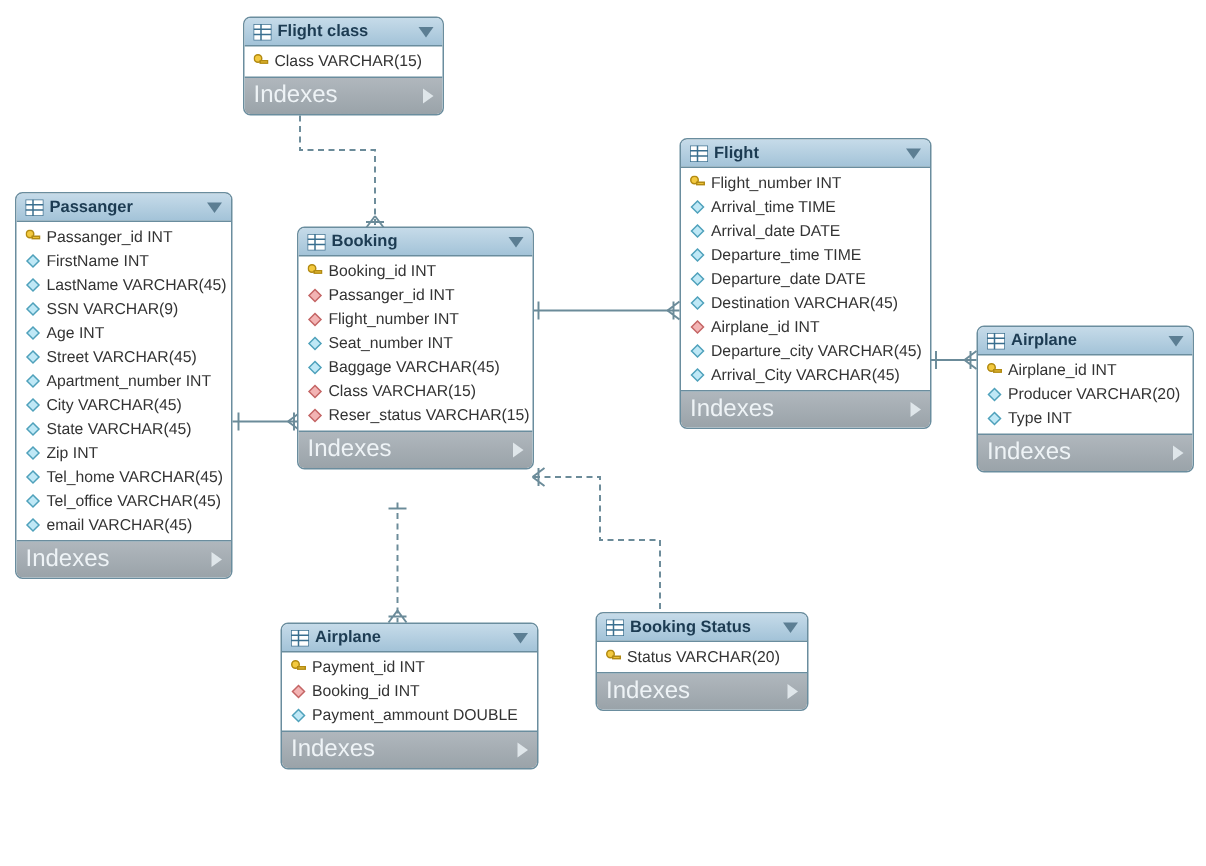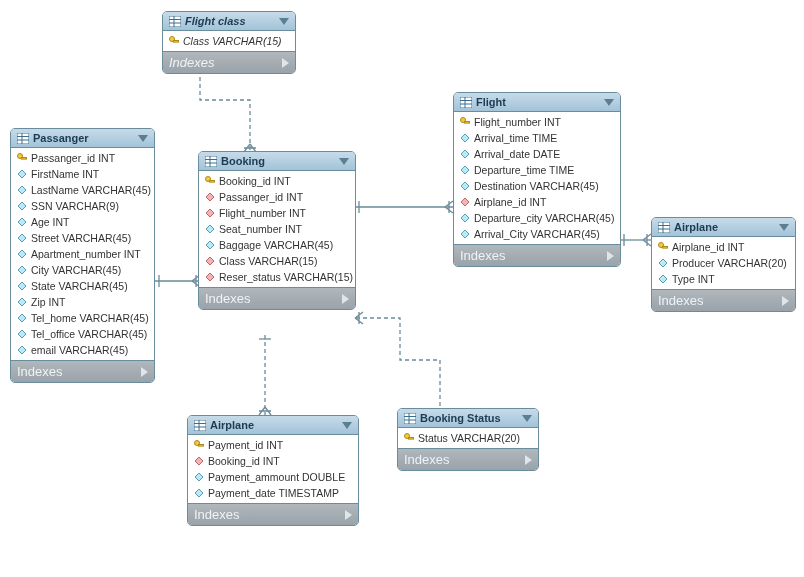--- a/index.html
+++ b/index.html
@@ -60,21 +60,21 @@
     white-space: nowrap;
   }
   .col .marker svg { display:block; }
   .entity-footer {
     background: linear-gradient(#b0b7bd, #9aa3a9);
     border-top: 1px solid #6a8d9e;
     padding: 3px 6px;
     display: flex;
     align-items: center;
     color: #eef3f6;
-    font-size: 13px;
+    font-size: 16px;
     gap: 6px;
   }
   .footer-tri {
     margin-left: auto;
     width: 0; height: 0;
     border-top: 5px solid transparent;
     border-bottom: 5px solid transparent;
     border-left: 7px solid #dfe6ea;
   }
 </style>
@@ -103,21 +103,21 @@
     <path d="M265 335 L265 415" stroke-dasharray="4 3"></path>
     <path d="M259 339 L271 339"></path>
     <path d="M259 411 L271 411 M265 407 L259 415 M265 407 L271 415"></path>
 
     <path d="M440 420 L440 360 L400 360 L400 318 L355 318" stroke-dasharray="4 3"></path>
     <path d="M434 416 L446 416"></path>
     <path d="M359 312 L359 324 M355 318 L363 312 M355 318 L363 324"></path>
   </g>
 </svg>
 
-<div class="entity" style="left:162px; top:11px; width:134px;font-style:italic;">
+<div class="entity" style="left:162px; top:11px; width:134px;">
   <div class="entity-header">
     <span class="hdr-icon">
       <svg width="12" height="11">
           <rect x="0" y="0" width="12" height="11" fill="#fff" stroke="#3a6f8f"></rect>
           <line x1="0" y1="3.5" x2="12" y2="3.5" stroke="#3a6f8f"></line>
           <line x1="0" y1="7" x2="12" y2="7" stroke="#3a6f8f"></line>
           <line x1="5" y1="0" x2="5" y2="11" stroke="#3a6f8f"></line>
         </svg>
     </span>
     <span class="title">Flight class</span>
@@ -390,20 +390,28 @@
           </svg>
         </span>
         <span>Departure_time TIME</span>
       </div>
     <div class="col">
         <span class="marker">
           <svg width="10" height="10">
             <path d="M5 1 L9 5 L5 9 L1 5 Z" fill="#bfe8f6" stroke="#4fa1bb"></path>
           </svg>
         </span>
+        <span>Departure_date DATE</span>
+      </div>
+    <div class="col">
+        <span class="marker">
+          <svg width="10" height="10">
+            <path d="M5 1 L9 5 L5 9 L1 5 Z" fill="#bfe8f6" stroke="#4fa1bb"></path>
+          </svg>
+        </span>
         <span>Destination VARCHAR(45)</span>
       </div>
     <div class="col">
         <span class="marker">
           <svg width="10" height="10">
             <path d="M5 1 L9 5 L5 9 L1 5 Z" fill="#f3b4b4" stroke="#c46565"></path>
           </svg>
         </span>
         <span>Airplane_id INT</span>
       </div>
@@ -508,28 +516,20 @@
         <span>Booking_id INT</span>
       </div>
     <div class="col">
         <span class="marker">
           <svg width="10" height="10">
             <path d="M5 1 L9 5 L5 9 L1 5 Z" fill="#bfe8f6" stroke="#4fa1bb"></path>
           </svg>
         </span>
         <span>Payment_ammount DOUBLE</span>
       </div>
-    <div class="col">
-        <span class="marker">
-          <svg width="10" height="10">
-            <path d="M5 1 L9 5 L5 9 L1 5 Z" fill="#bfe8f6" stroke="#4fa1bb"></path>
-          </svg>
-        </span>
-        <span>Payment_date TIMESTAMP</span>
-      </div>
   </div>
   <div class="entity-footer">
     <span>Indexes</span>
     <span class="footer-tri"></span>
   </div>
 </div>
 
 <div class="entity" style="left:397px; top:408px; width:142px;">
   <div class="entity-header">
     <span class="hdr-icon">

